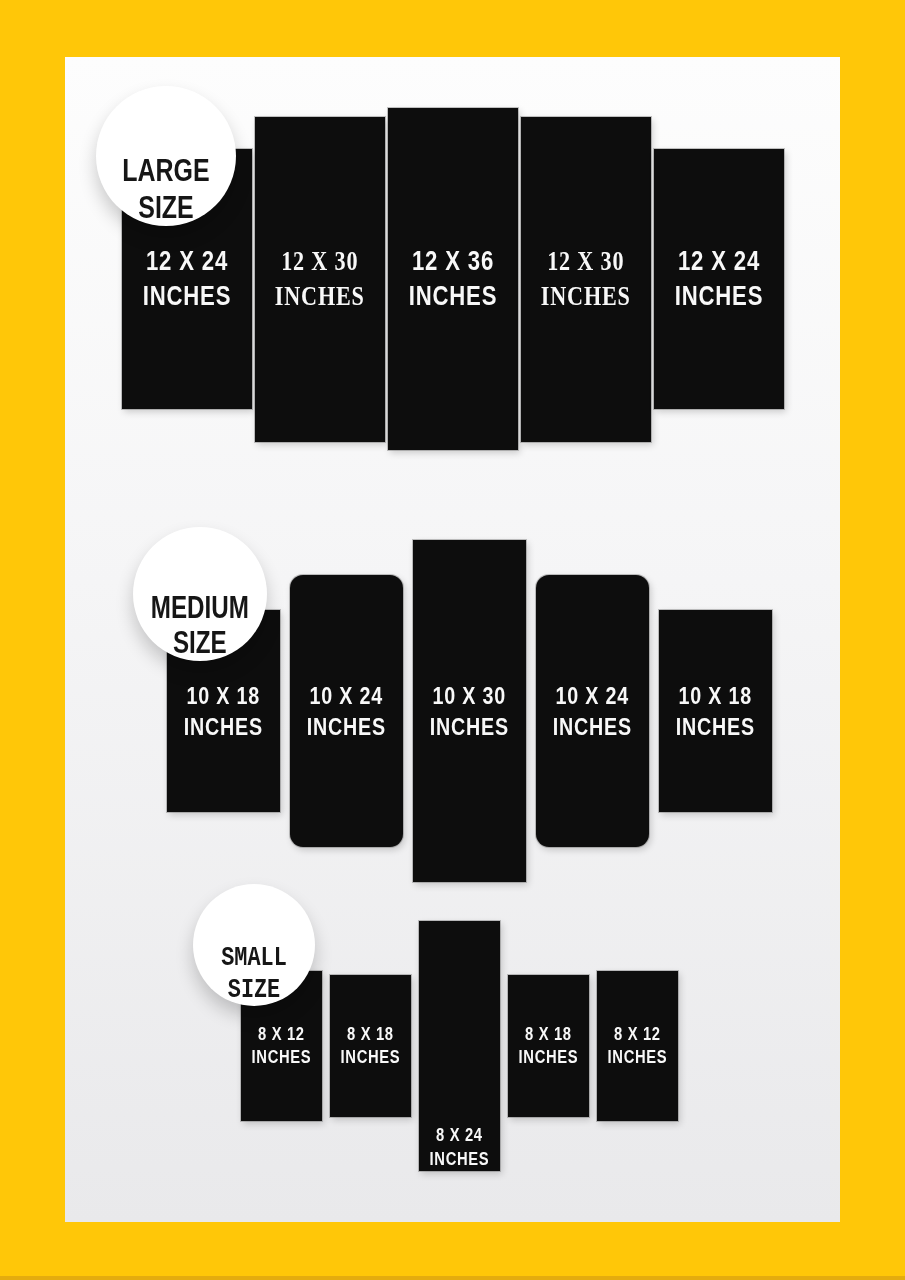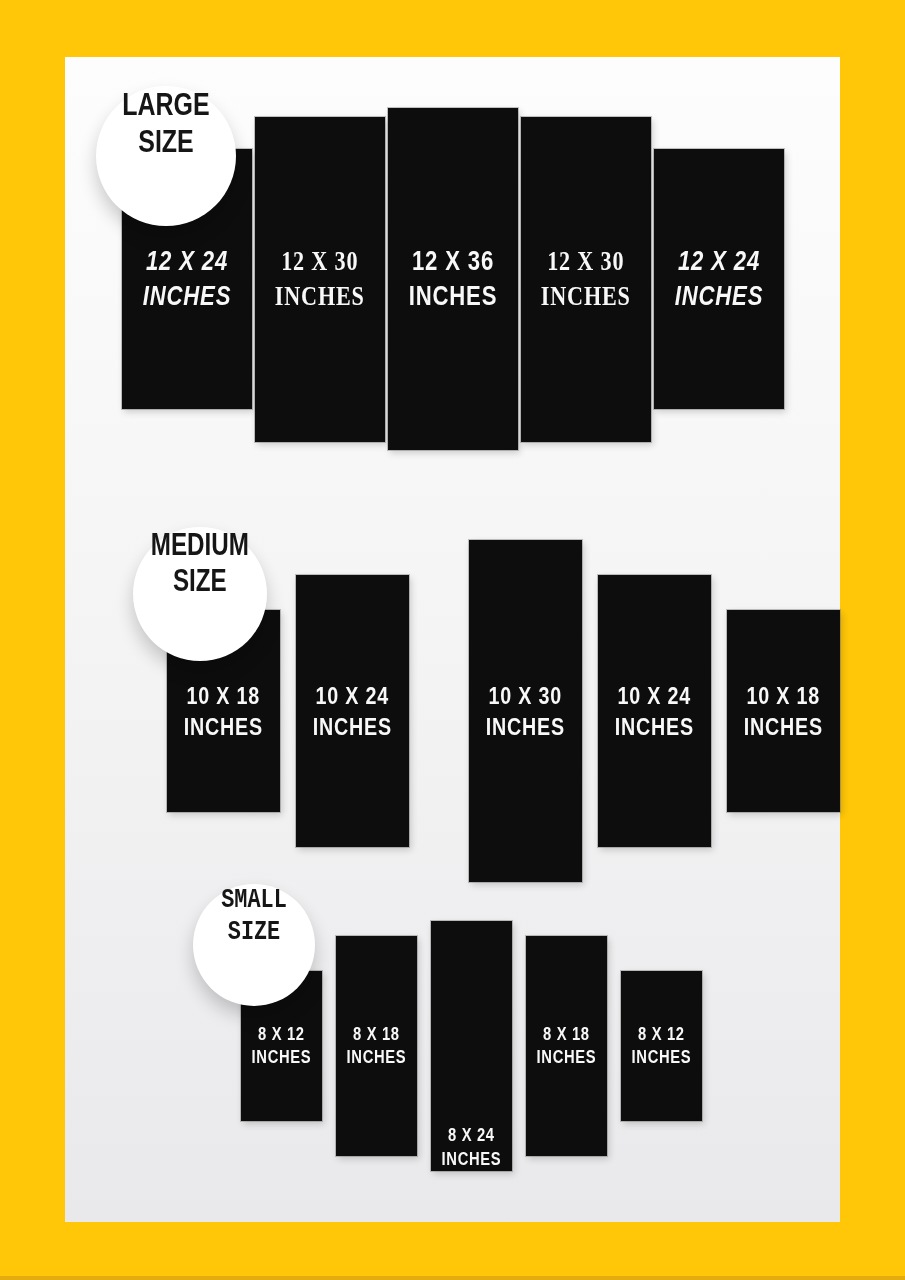--- a/index.html
+++ b/index.html
@@ -18,61 +18,61 @@
     position: absolute; left: 65px; top: 57px;
     width: 775px; height: 1165px;
     background: linear-gradient(180deg, #fdfdfd 0%, #f5f5f6 45%, #e9e9eb 100%);
   }
   .group {
     position: absolute;
     display: flex;
     align-items: center;
   }
   .group.large  { left: 57px;  top: 51px;  gap: 3px; }
-  .group.medium { left: 102px; top: 483px; gap: 16px; }
-  .group.small  { left: 176px; top: 864px; gap: 14px; }
+  .group.medium { left: 102px; top: 483px; gap: 10px; }
+  .group.small  { left: 176px; top: 864px; gap: 8px; }
 
   .panel {
     background: #0d0d0d;
     display: flex; align-items: center; justify-content: center;
     box-shadow: 0 0 0 1px rgba(110,110,110,0.40), 2px 3px 7px rgba(0,0,0,0.18);
   }
   .large  .panel { width: 130px; }
   .medium .panel { width: 113px; }
   .small  .panel { width: 81px; }
 
-  .large .panel:nth-child(1), .large .panel:nth-child(5) { height: 260px; font-style: italic; }
+  .large .panel:nth-child(1), .large .panel:nth-child(5) { height: 260px; }
   .large .panel:nth-child(2), .large .panel:nth-child(4) { height: 325px; font-family: Liberation Serif, serif; }
   .large .panel:nth-child(3)                             { height: 342px; }
 
   .medium .panel:nth-child(1), .medium .panel:nth-child(5) { height: 202px; }
-  .medium .panel:nth-child(2), .medium .panel:nth-child(4) { height: 272px; }
-  .medium .panel:nth-child(3)                              { height: 342px; margin-left: 44px; }
+  .medium .panel:nth-child(2), .medium .panel:nth-child(4) { height: 272px; border-radius: 13px; }
+  .medium .panel:nth-child(3)                              { height: 342px; }
 
   .small .panel:nth-child(1), .small .panel:nth-child(5) { height: 150px; }
-  .small .panel:nth-child(2), .small .panel:nth-child(4) { height: 220px; }
+  .small .panel:nth-child(2), .small .panel:nth-child(4) { height: 142px; }
   .small .panel:nth-child(3)                             { height: 250px; align-items: flex-end; }
 
   .panel-label {
     color: #f8f8f8;
     font-weight: bold;
     text-align: center;
     line-height: 1.3;
     transform: scaleX(0.82);
     white-space: nowrap;
   }
   .large  .panel-label { font-size: 27px; letter-spacing: 1px; }
   .medium .panel-label { font-size: 24px; letter-spacing: 1px; }
   .small  .panel-label { font-size: 18px; letter-spacing: 0.8px; }
 
   .badge {
     position: absolute;
     background: #ffffff;
     border-radius: 50%;
-    display: flex; align-items: flex-start; justify-content: center;
+    display: flex; align-items: flex-end; justify-content: center;
     box-shadow: 0 10px 18px rgba(0,0,0,0.20);
     z-index: 5;
     text-align: center;
   }
   .badge .badge-text {
     font-weight: bold;
     color: #161616;
     line-height: 1.15;
     transform: scaleX(0.78);
     white-space: nowrap;

